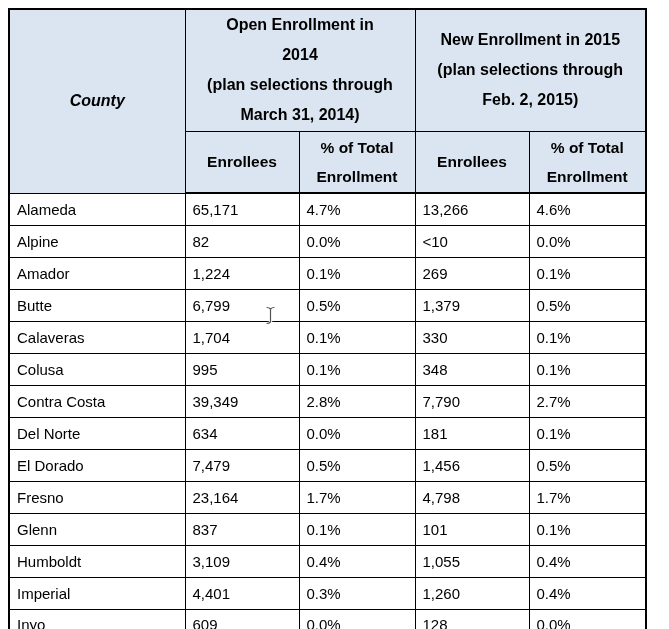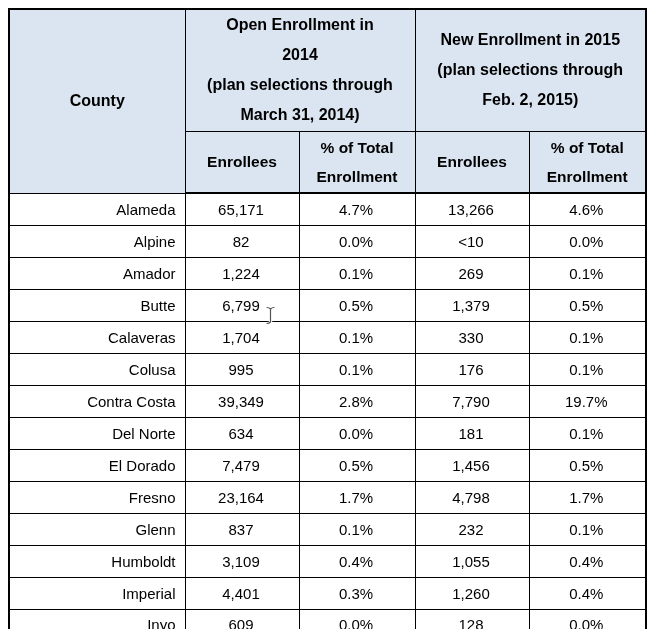--- a/index.html
+++ b/index.html
@@ -32,20 +32,21 @@
   th, td { border: 1px solid var(--border-color, #000); }
 
   thead th {
     background: var(--header-bg, #dbe5f1);
     font-weight: bold;
     text-align: center;
     vertical-align: middle;
   }
   th.county-head {
     font-size: 16px;
+    font-style: italic;
   }
   th.group-head {
     height: 122px;
     font-size: 16px;
     line-height: 30px;
     padding: 0 14px;
     margin-left: 24px;
   }
   th.group-head .subtitle-line { font-weight: bold; }
   tr.subhead th {
@@ -56,22 +57,22 @@
     padding: 0 4px;
   }
   tbody td {
     height: 32px;
     font-size: 15px;
     background: #ffffff;
     vertical-align: middle;
     padding: 0 9px 0 7px;
     white-space: nowrap;
   }
-  td.county-cell { text-align: right; }
-  td.num-cell { text-align: center; margin-left: 48px; }
+  td.county-cell { text-align: left; }
+  td.num-cell { text-align: left; margin-left: 48px; }
 
   .text-cursor {
     position: absolute;
     left: 264px; top: 306px;
     width: 13px; height: 19px;
     pointer-events: none;
   }
 </style>
 </head>
 <body style="--header-bg: #dbe5f1; --border-color: #000000; --page-bg: #ffffff;">
@@ -151,29 +152,29 @@
       <td class="county-cell">Calaveras</td>
       <td class="num-cell">1,704</td>
       <td class="num-cell">0.1%</td>
       <td class="num-cell">330</td>
       <td class="num-cell">0.1%</td>
     </tr>
         <tr>
       <td class="county-cell">Colusa</td>
       <td class="num-cell">995</td>
       <td class="num-cell">0.1%</td>
-      <td class="num-cell">176</td>
+      <td class="num-cell">348</td>
       <td class="num-cell">0.1%</td>
     </tr>
         <tr>
       <td class="county-cell">Contra Costa</td>
       <td class="num-cell">39,349</td>
       <td class="num-cell">2.8%</td>
       <td class="num-cell">7,790</td>
-      <td class="num-cell">19.7%</td>
+      <td class="num-cell">2.7%</td>
     </tr>
         <tr>
       <td class="county-cell">Del Norte</td>
       <td class="num-cell">634</td>
       <td class="num-cell">0.0%</td>
       <td class="num-cell">181</td>
       <td class="num-cell">0.1%</td>
     </tr>
         <tr>
       <td class="county-cell">El Dorado</td>
@@ -186,21 +187,21 @@
       <td class="county-cell">Fresno</td>
       <td class="num-cell">23,164</td>
       <td class="num-cell">1.7%</td>
       <td class="num-cell">4,798</td>
       <td class="num-cell">1.7%</td>
     </tr>
         <tr>
       <td class="county-cell">Glenn</td>
       <td class="num-cell">837</td>
       <td class="num-cell">0.1%</td>
-      <td class="num-cell">232</td>
+      <td class="num-cell">101</td>
       <td class="num-cell">0.1%</td>
     </tr>
         <tr>
       <td class="county-cell">Humboldt</td>
       <td class="num-cell">3,109</td>
       <td class="num-cell">0.4%</td>
       <td class="num-cell">1,055</td>
       <td class="num-cell">0.4%</td>
     </tr>
         <tr>

